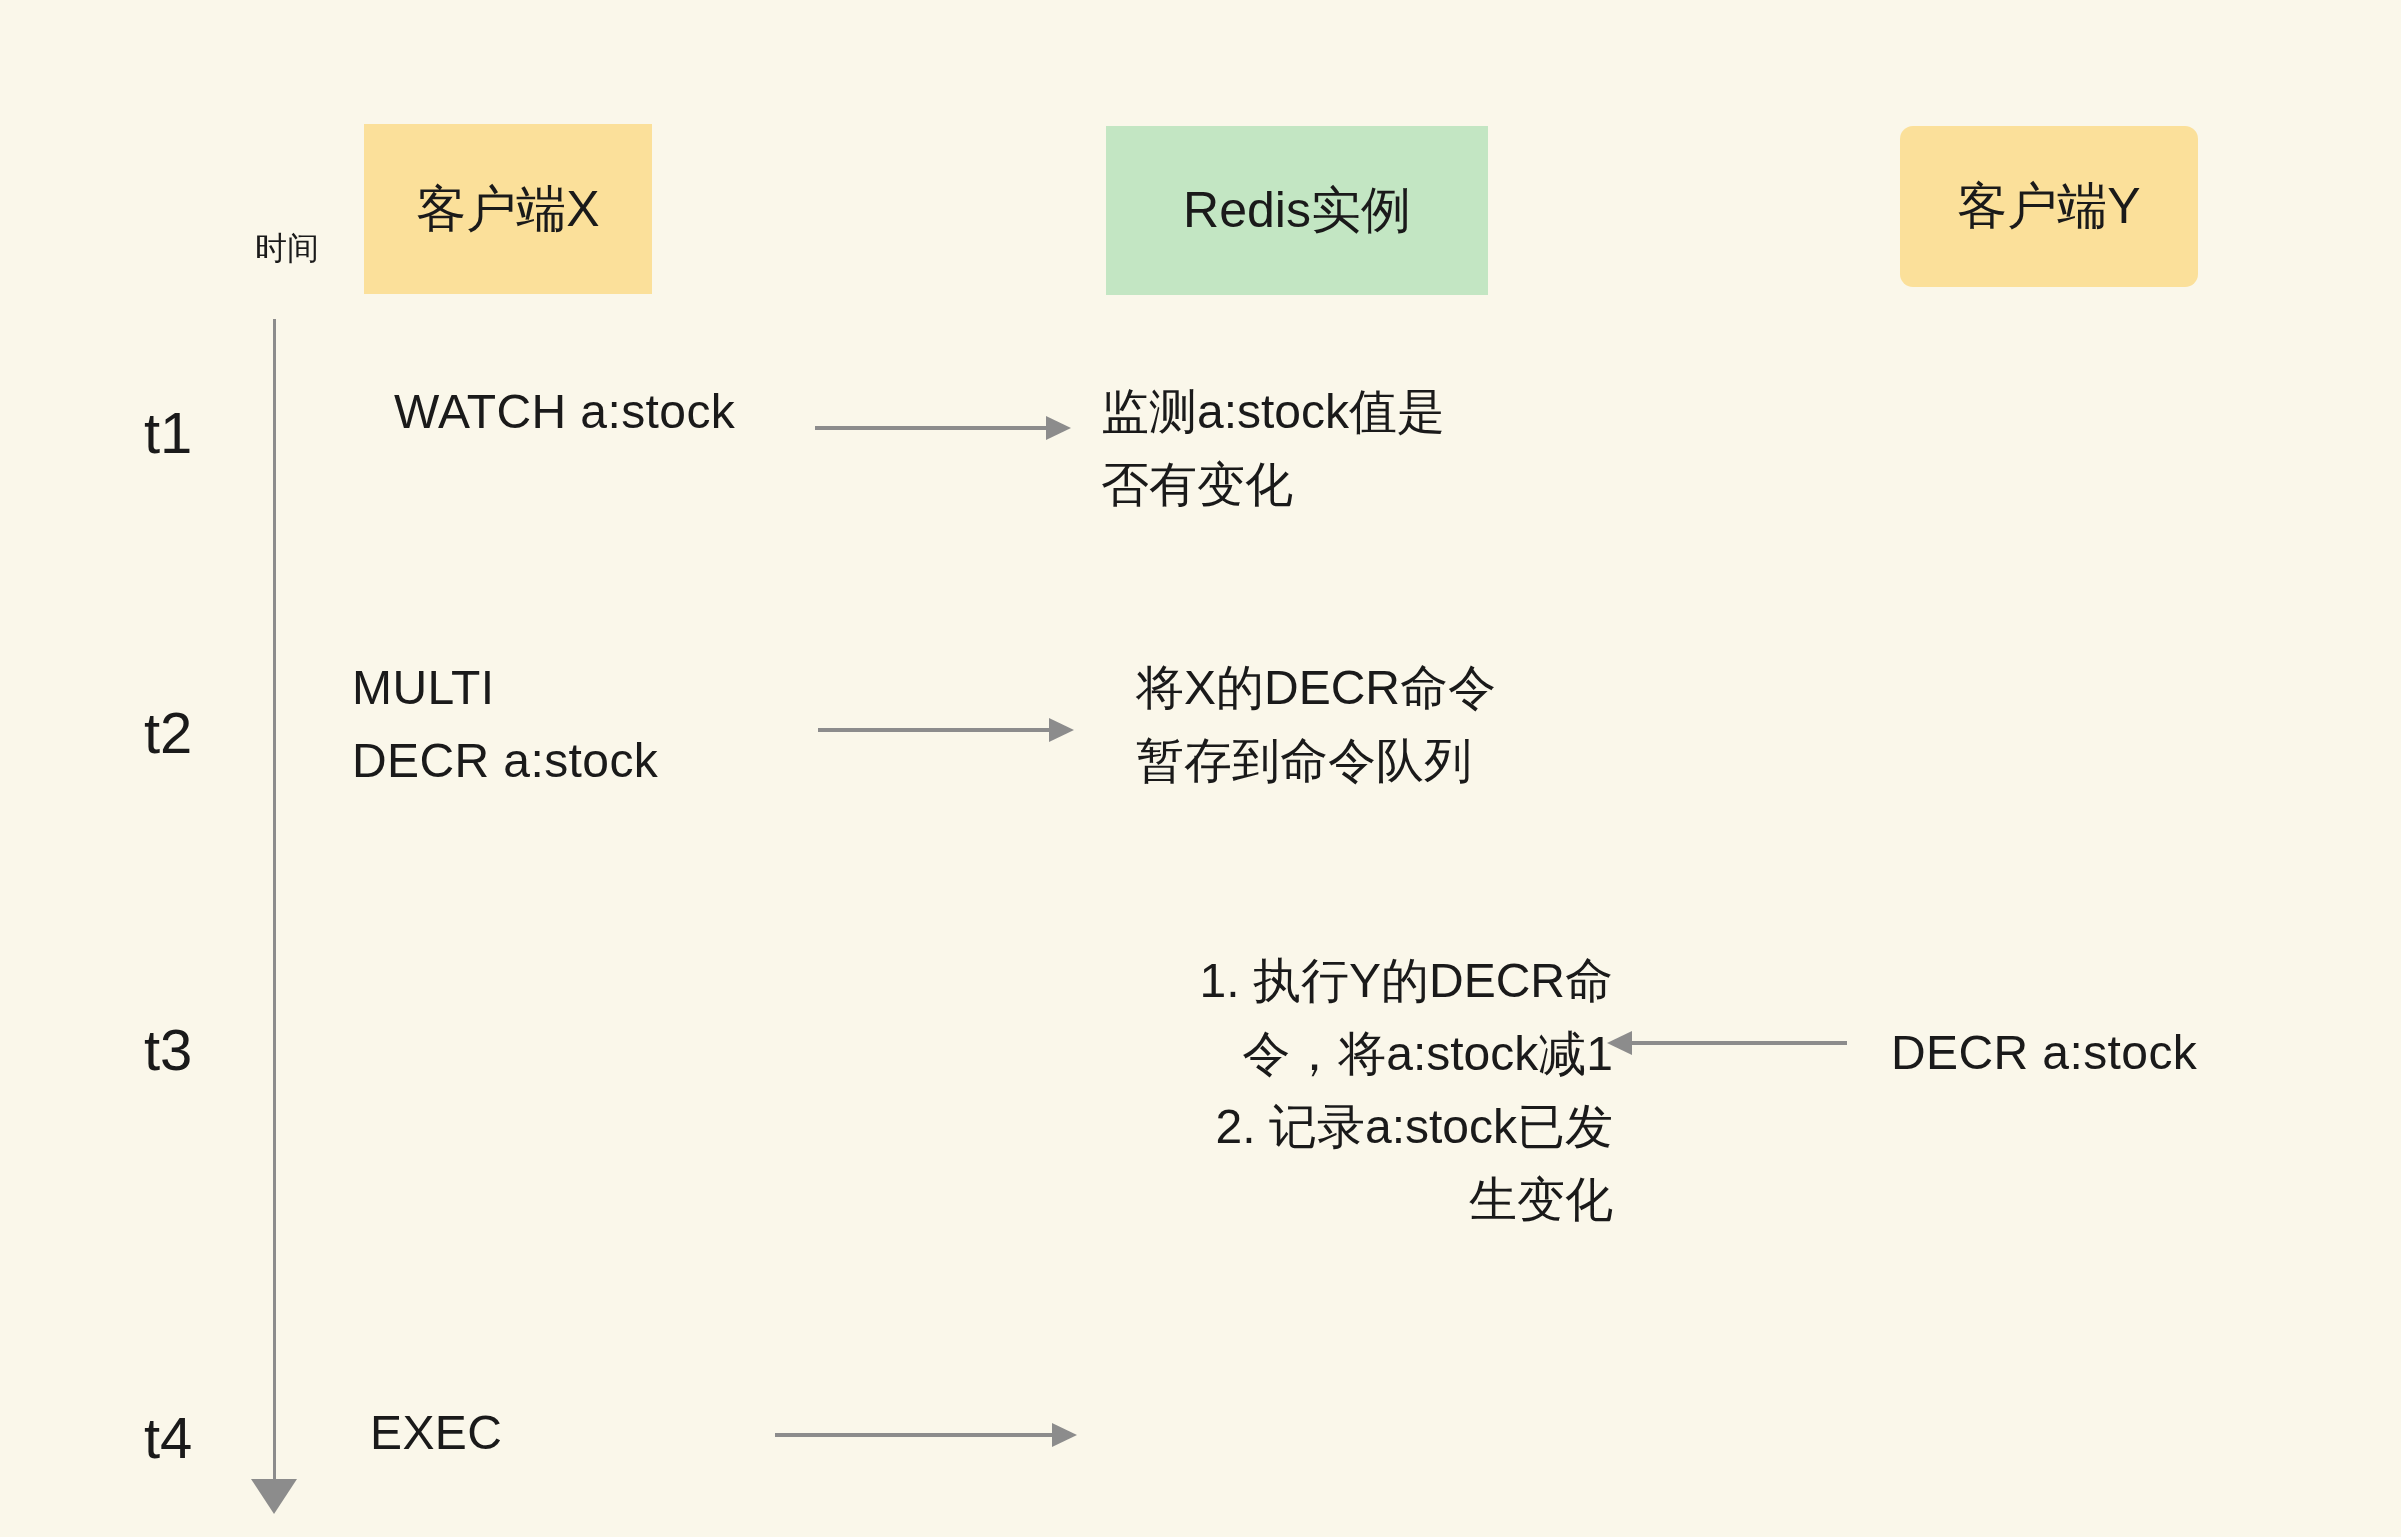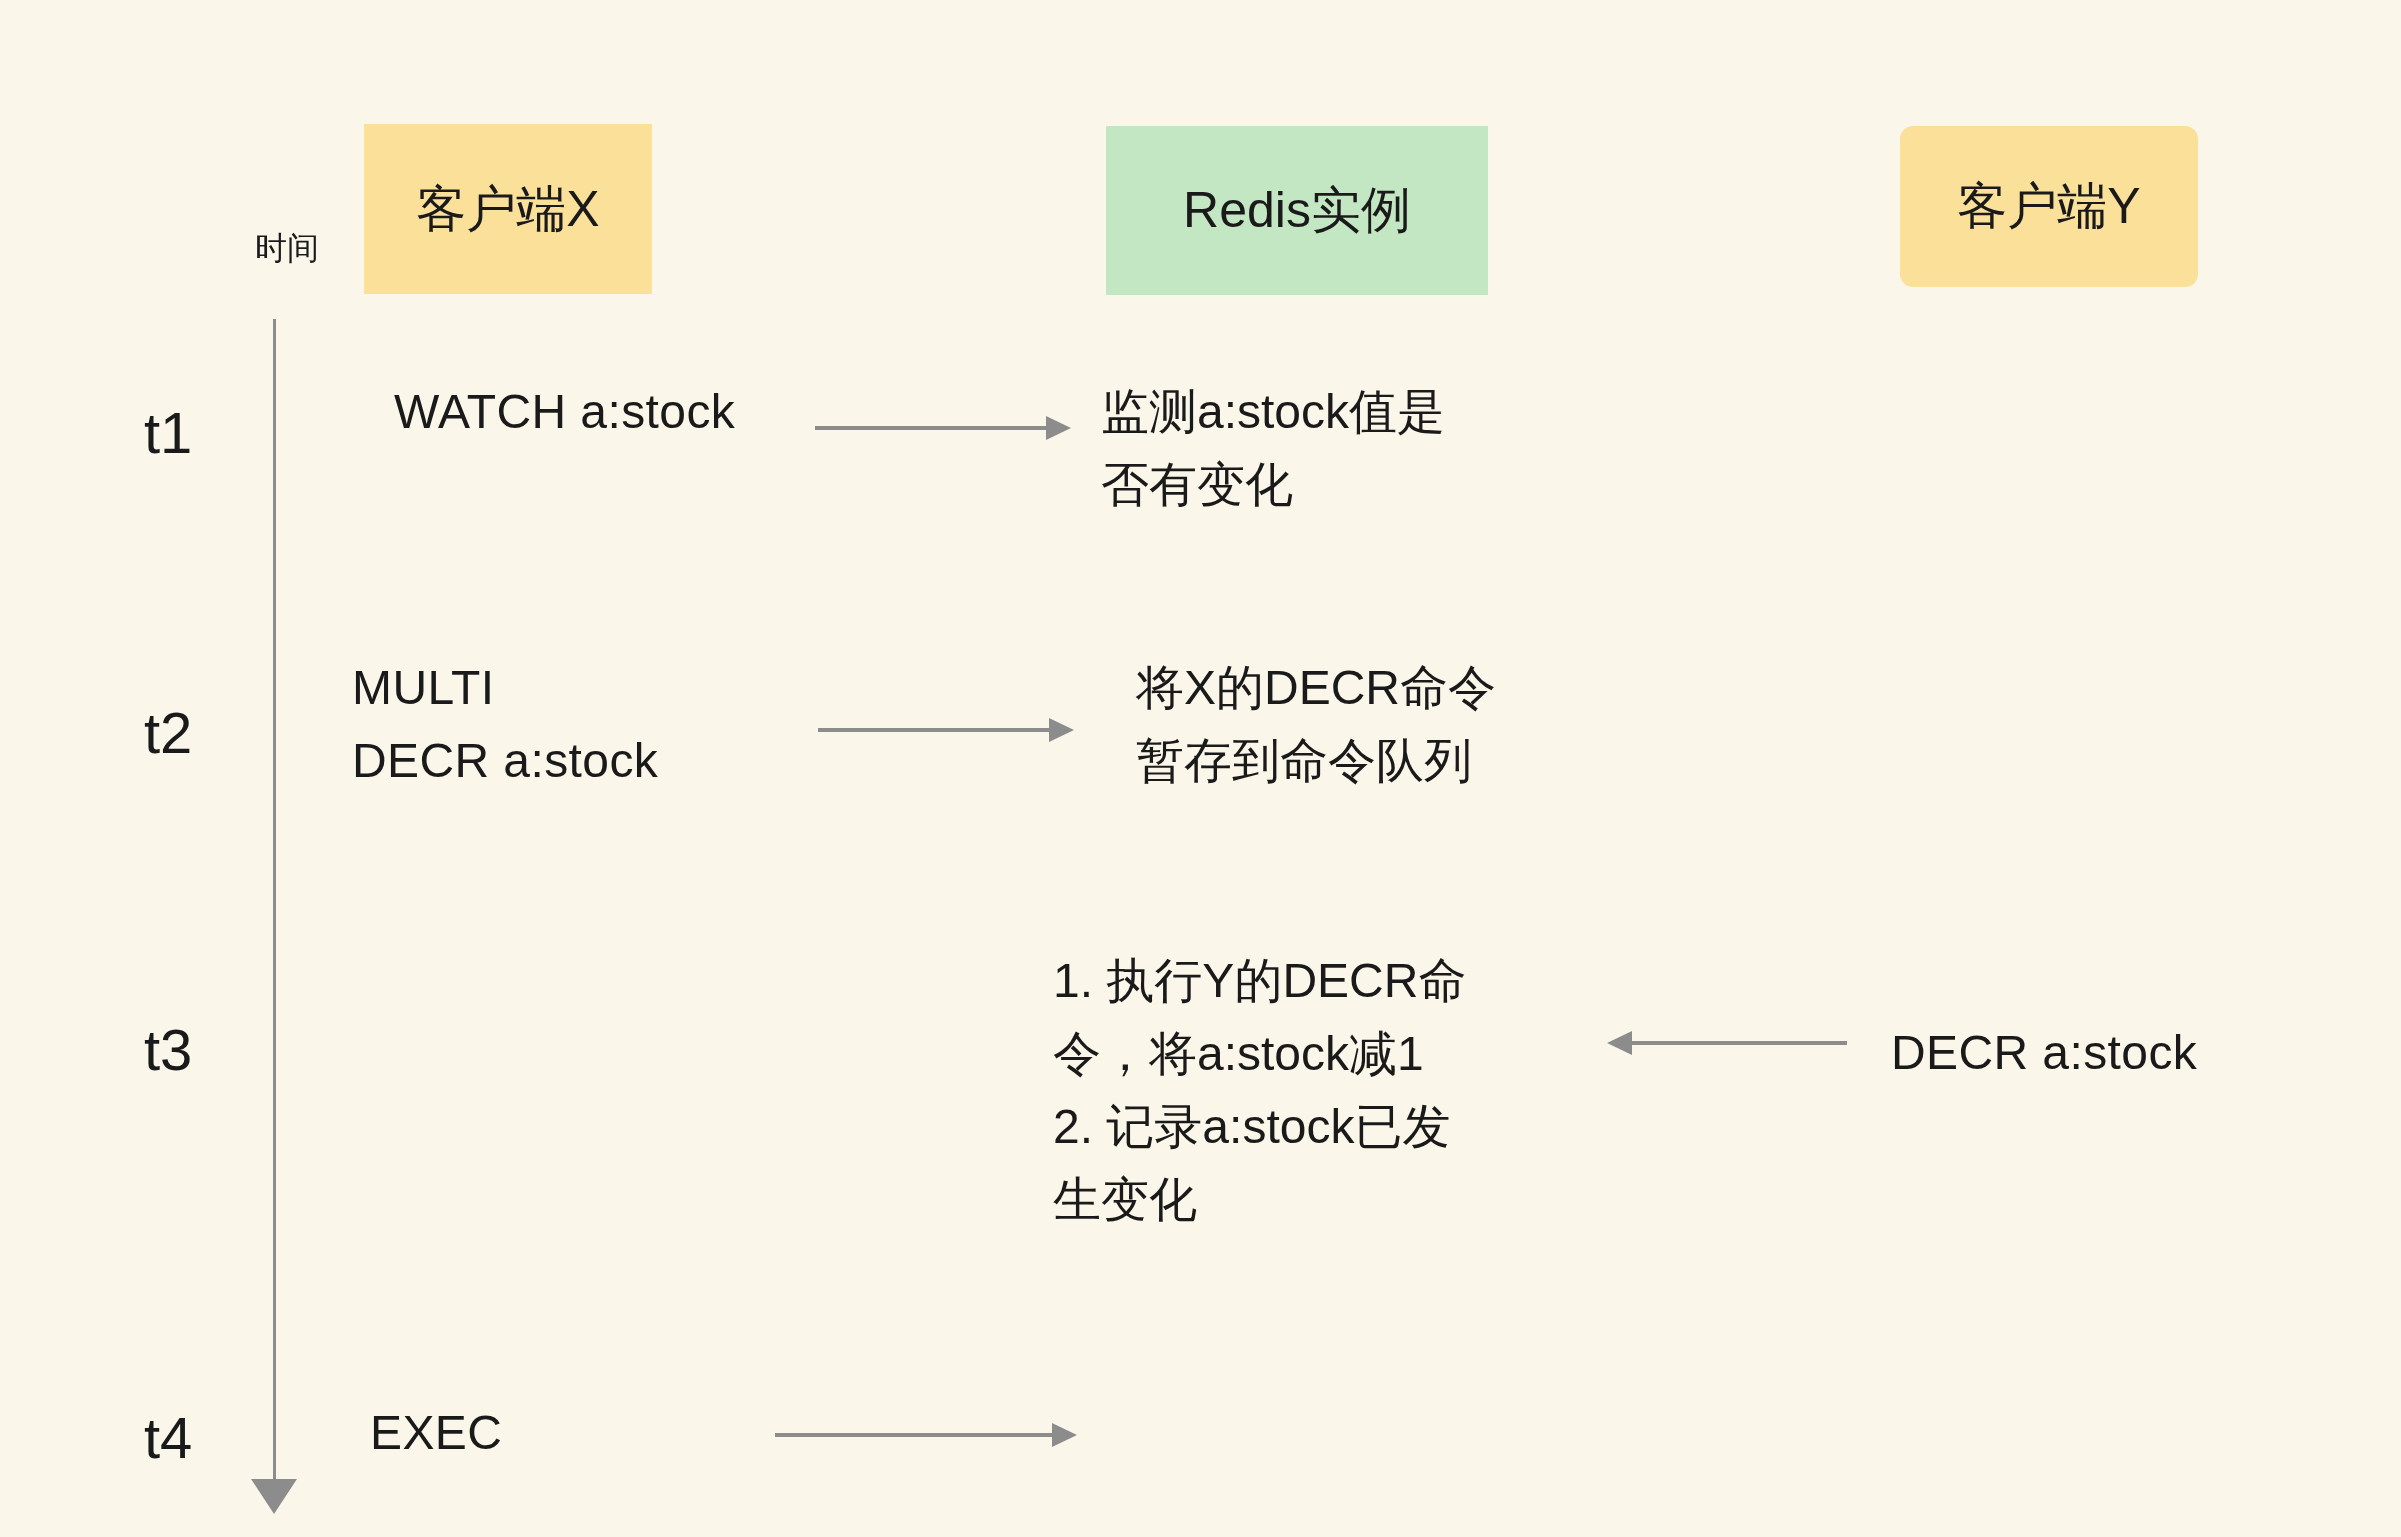--- a/index.html
+++ b/index.html
@@ -104,21 +104,21 @@
     white-space: pre-line;
   }
   .msg-mono-ish { letter-spacing: 0.4px; }
 
   #msg-t1-client  { left: 352px;  top: 376px; margin-left: 42px; }
   #msg-t1-redis   { left: 1101px; top: 376px; width: 496px; }
 
   #msg-t2-client  { left: 352px;  top: 652px; }
   #msg-t2-redis   { left: 1101px; top: 652px; width: 496px; margin-left: 35px; }
 
-  #msg-t3-redis   { left: 1053px; top: 945px; width: 560px; }
+  #msg-t3-redis   { left: 1053px; top: 945px; width: 560px; text-align: right; }
   #msg-t3-clienty { left: 1891px; top: 1017px; }
 
   #msg-t4-client  { left: 370px;  top: 1397px; }
   #msg-t4-redis   { left: 1098px; top: 1397px; }
 
   
   .arrow {
     position: absolute;
     height: 35px;
   }

